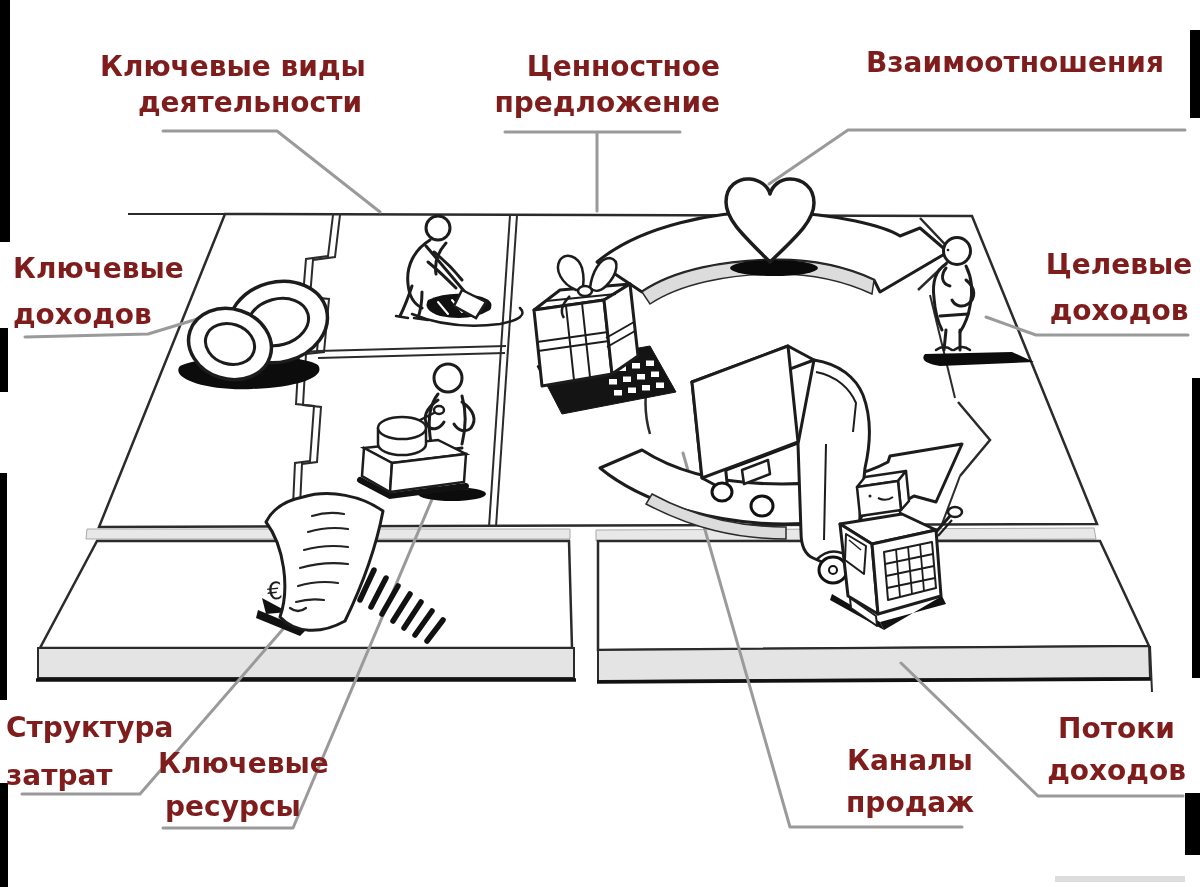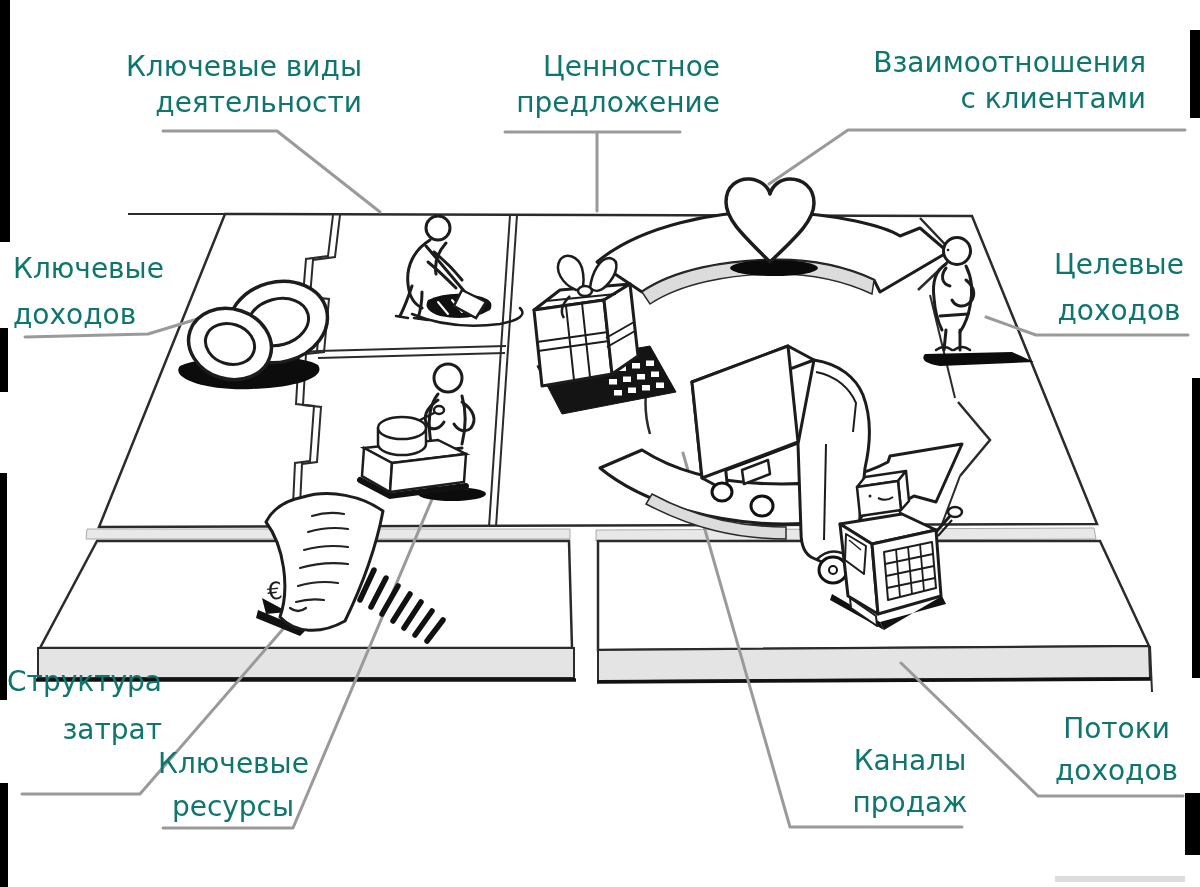--- a/index.html
+++ b/index.html
@@ -1,26 +1,26 @@
 <!DOCTYPE html>
 <html><head>
 <meta charset="utf-8">
 <style>
   html,body{margin:0;padding:0;background:#fff;}
   #stage{position:relative;width:1200px;height:887px;background:#ffffff;overflow:hidden;
          font-family:"DejaVu Sans","Liberation Sans",sans-serif;}
   #art{position:absolute;left:0;top:0;}
-  .lbl{position:absolute;color:#0f766e;font-size:28px;font-weight:400;white-space:nowrap;}
+  .lbl{position:absolute;color:#7f1d1d;font-size:28px;font-weight:700;white-space:nowrap;}
   .lbl span{display:block;}
   .lbl-key-activities{left:100px;top:49px;width:262px;text-align:right;line-height:36px;}
   .lbl-value-proposition{left:492px;top:49px;width:228px;text-align:right;line-height:36px;}
   .lbl-customer-relationships{left:866px;top:45px;width:280px;text-align:right;line-height:36px;}
   .lbl-key-partners{left:13px;top:246px;width:160px;text-align:left;line-height:46px;}
   .lbl-customer-segments{left:1044px;top:242px;width:150px;text-align:center;line-height:46px;}
-  .lbl-cost-structure{left:6px;top:658px;width:156px;text-align:right;line-height:48px;}
+  .lbl-cost-structure{left:6px;top:704px;width:156px;text-align:left;line-height:48px;}
   .lbl-key-resources{left:158px;top:742px;width:150px;text-align:center;line-height:43px;}
   .lbl-channels{left:830px;top:740px;width:160px;text-align:center;line-height:42px;}
   .lbl-revenue-streams{left:1044px;top:708px;width:145px;text-align:center;line-height:42px;}
 </style>
 </head>
 <body>
 
 <div id="stage">
 
 <svg id="art" width="1200" height="887" viewBox="0 0 1200 887">
@@ -255,21 +255,20 @@
   <div class="lbl lbl-key-activities">
     <span>Ключевые виды</span>
     <span>деятельности</span>
   </div>
   <div class="lbl lbl-value-proposition">
     <span>Ценностное</span>
     <span>предложение</span>
   </div>
   <div class="lbl lbl-customer-relationships">
     <span>Взаимоотношения</span>
-    <span>с клиентами</span>
   </div>
   <div class="lbl lbl-key-partners">
     <span>Ключевые</span>
     <span>доходов</span>
   </div>
   <div class="lbl lbl-customer-segments">
     <span>Целевые</span>
     <span>доходов</span>
   </div>
   <div class="lbl lbl-cost-structure">

